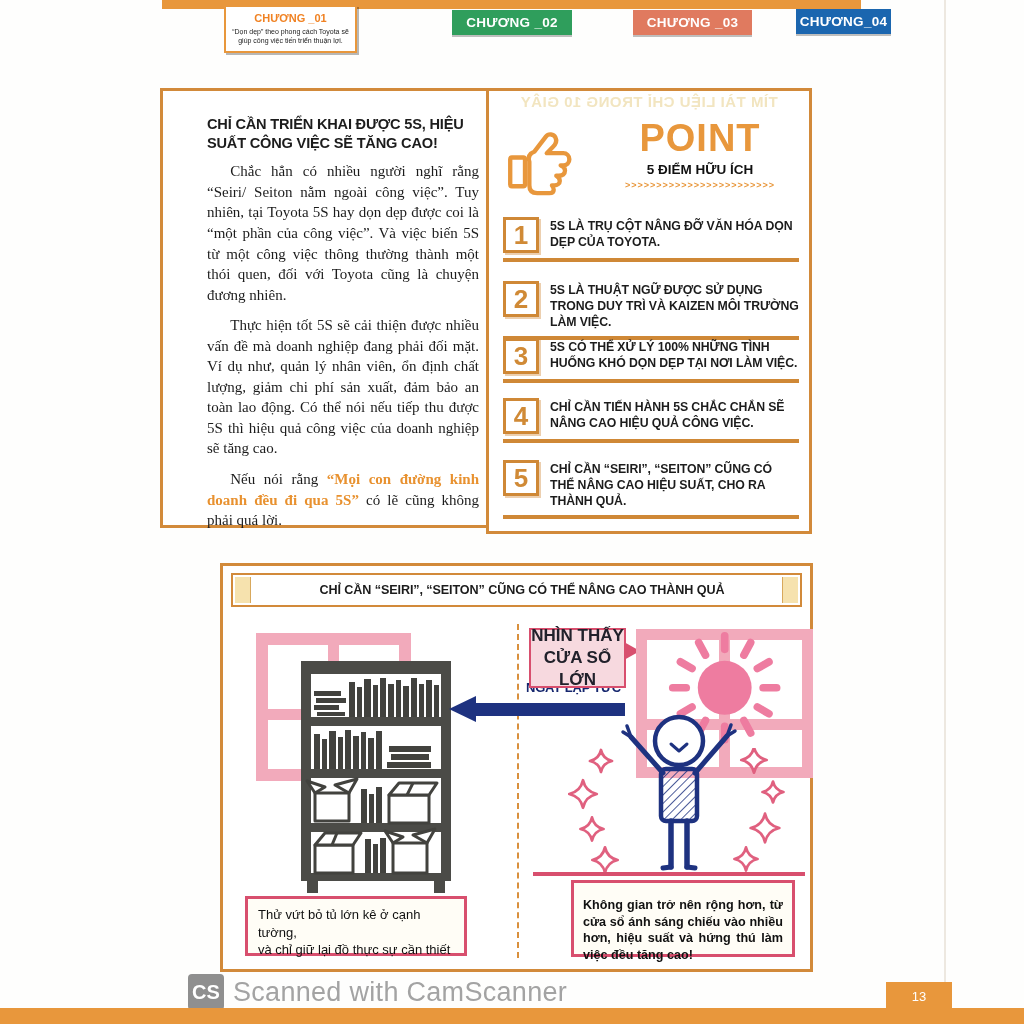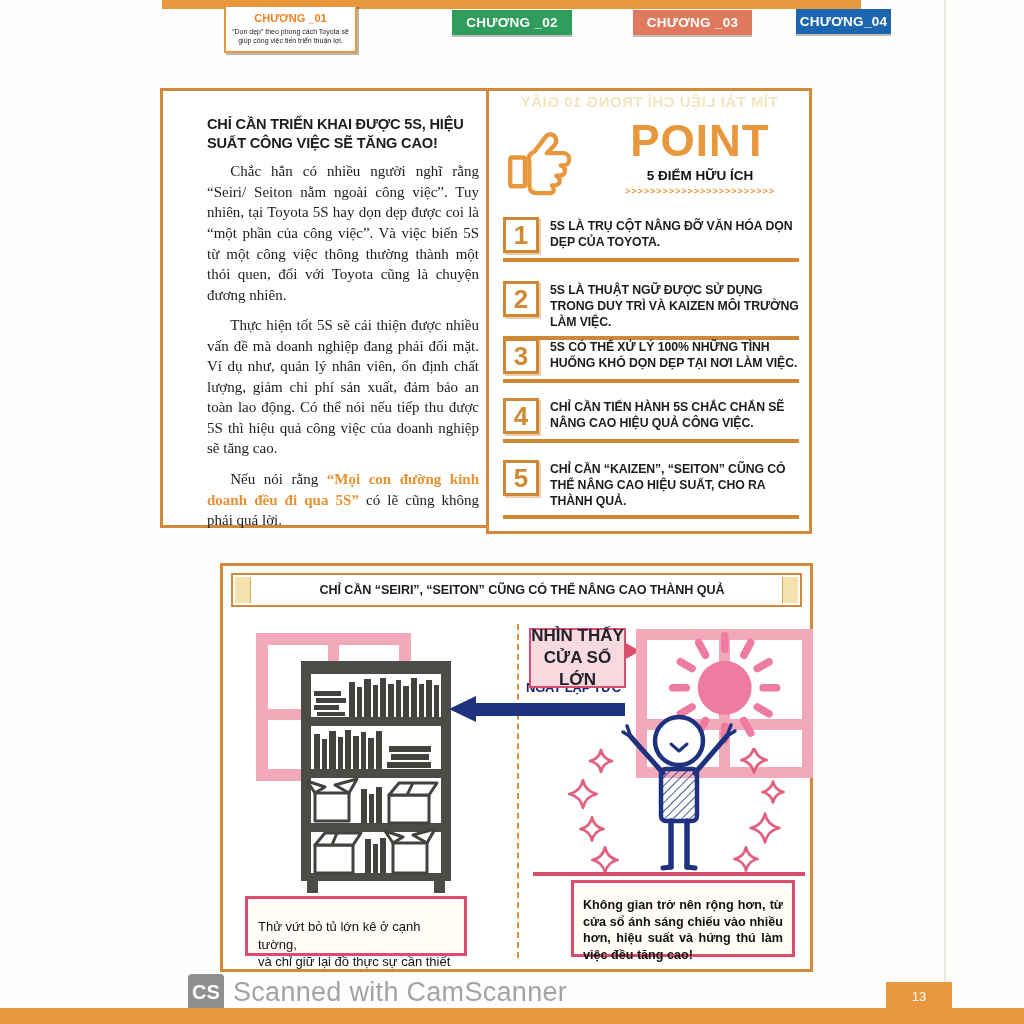--- a/index.html
+++ b/index.html
@@ -28,21 +28,21 @@
              text-indent:1.55em;margin:0 0 10px 0;}
   .hl{color:#e8912f;font-weight:700;}
 
   
   .point-panel{position:absolute;left:486px;top:88px;width:326px;height:446px;border:3px solid #d28a3a;background:#fff;}
   .ghost{position:absolute;left:0;right:0;top:2px;text-align:center;transform:scaleX(-1);
          color:#f2e5c0;font-weight:700;font-size:15px;letter-spacing:.5px;}
   .point-header{position:absolute;left:16px;top:28px;display:flex;align-items:flex-start;}
   .thumb{width:80px;height:84px;}
   .point-head-right{margin-left:8px;width:214px;text-align:center;}
-  .point-title{color:#e8973c;font-weight:700;font-size:44px;line-height:1;letter-spacing:1px;}
+  .point-title{color:#e8973c;font-weight:700;font-size:38px;line-height:1;letter-spacing:1px;}
   .point-sub{font-weight:700;font-size:13.5px;margin-top:5px;color:#111;}
   .chevrons{color:#e8973c;font-weight:700;font-size:9px;letter-spacing:1px;margin-top:3px;white-space:nowrap;overflow:hidden;}
   .point-item{position:absolute;left:14px;width:296px;}
   .pi-row{display:flex;align-items:flex-start;}
   .pi-num{width:36px;height:36px;flex:0 0 36px;border:3px solid #cf8836;color:#d08a36;background:#fff;
           font-weight:700;font-size:26px;line-height:30px;text-align:center;
           box-shadow:2px 2px 0 rgba(207,136,54,.4);}
   .pi-text{margin-left:11px;font-weight:700;font-size:12.3px;line-height:1.32;letter-spacing:-.1px;padding-top:1px;}
   .pi-underline{height:4px;background:#cf8836;margin-top:5px;}
 
@@ -57,21 +57,21 @@
   .dashed-div{position:absolute;left:294px;top:58px;height:334px;border-left:2.5px dashed #d9903d;}
 
   .window{position:absolute;background:#fff;border:12px solid #f2aabb;}
   .win-v{position:absolute;top:0;bottom:0;left:calc(50% - 5.5px);width:11px;background:#f2aabb;}
   .win-h{position:absolute;left:0;right:0;height:11px;background:#f2aabb;}
   .window-left{left:33px;top:67px;width:155px;height:148px;}
   .window-right{left:413px;top:63px;width:177px;height:149px;border-width:11px;}
 
   .bookshelf{position:absolute;left:78px;top:95px;width:150px;height:232px;}
   .caption{border:3px solid #d84f6e;background:#fffdf6;font-size:13px;line-height:1.35;color:#111;}
-  .caption-left{position:absolute;left:22px;top:330px;width:222px;height:60px;padding:19px 10px;white-space:pre-line;}
+  .caption-left{position:absolute;left:22px;top:330px;width:222px;height:60px;padding:7px 10px;white-space:pre-line;}
   .caption-right{position:absolute;left:348px;top:314px;width:224px;height:77px;padding:14px 9px;
                  font-size:12.6px;text-align:justify;line-height:1.33;font-weight:700;}
 
   .arrow-shaft{position:absolute;left:252px;top:137px;width:150px;height:13px;background:#1e3280;}
   .arrow-head{position:absolute;left:226px;top:130px;width:0;height:0;
               border-top:13px solid transparent;border-bottom:13px solid transparent;border-right:27px solid #1e3280;}
   .arrow-label{position:absolute;left:303px;top:114px;font-weight:700;font-size:13px;color:#16276e;letter-spacing:-.2px;}
 
   .bubble{position:absolute;left:306px;top:62px;width:97px;height:60px;background:#f7d9df;border:2.5px solid #d84f6e;
           display:flex;align-items:center;justify-content:flex-start;text-align:center;
@@ -158,21 +158,21 @@
     <div class="point-item" style="top:307px">
       <div class="pi-row">
           <div class="pi-num">4</div>
       <div class="pi-text">CHỈ CẦN TIẾN HÀNH 5S CHẮC CHẮN SẼ NÂNG CAO HIỆU QUẢ CÔNG VIỆC.</div>
         </div>
       <div class="pi-underline"></div>
     </div>
     <div class="point-item" style="top:369px">
       <div class="pi-row">
           <div class="pi-num">5</div>
-      <div class="pi-text">CHỈ CẦN “KAIZEN”, “SEITON” CŨNG CÓ THỂ NÂNG CAO HIỆU SUẤT, CHO RA THÀNH QUẢ.</div>
+      <div class="pi-text">CHỈ CẦN “SEIRI”, “SEITON” CŨNG CÓ THỂ NÂNG CAO HIỆU SUẤT, CHO RA THÀNH QUẢ.</div>
         </div>
       <div class="pi-underline"></div>
     </div>
   </div>
 
   <div class="figure-box">
     <div class="fig-band">
       <div class="band-end l"></div>
       <div class="band-end r"></div>
       <div class="fig-title">CHỈ CẦN “SEIRI”, “SEITON” CŨNG CÓ THỂ NÂNG CAO THÀNH QUẢ</div>

